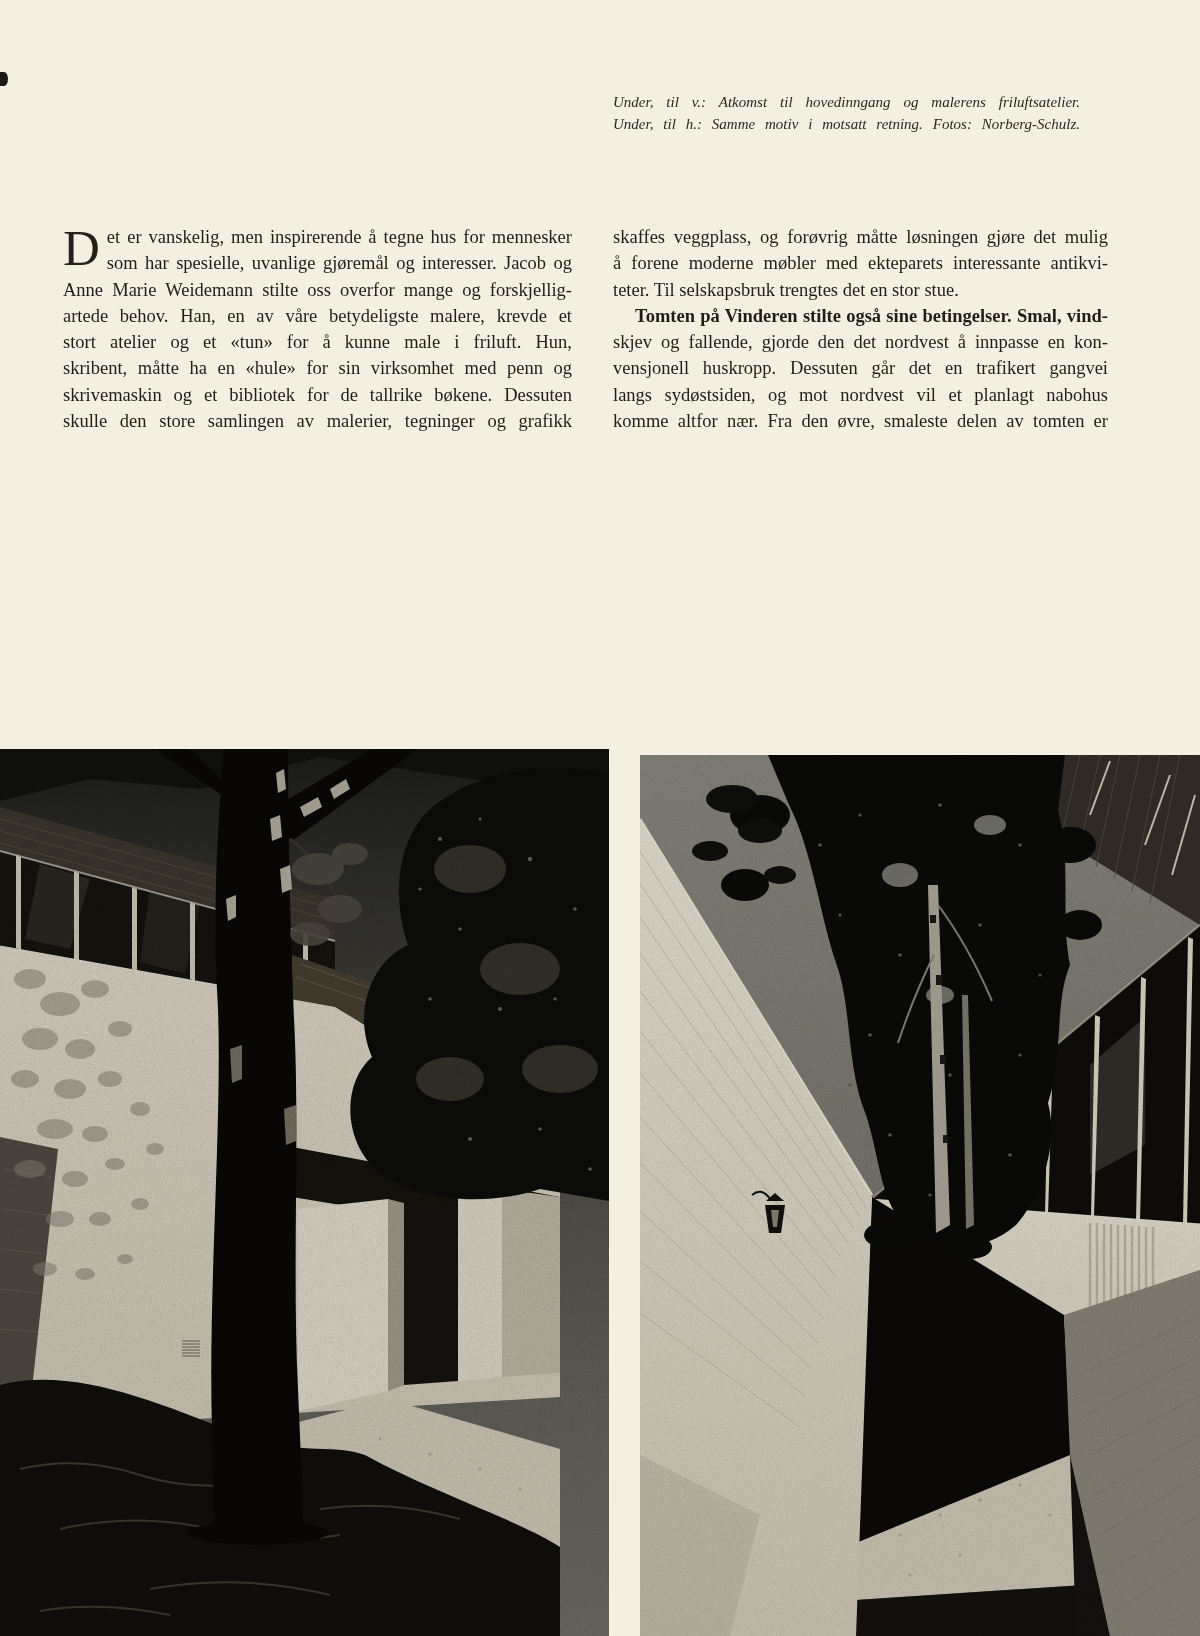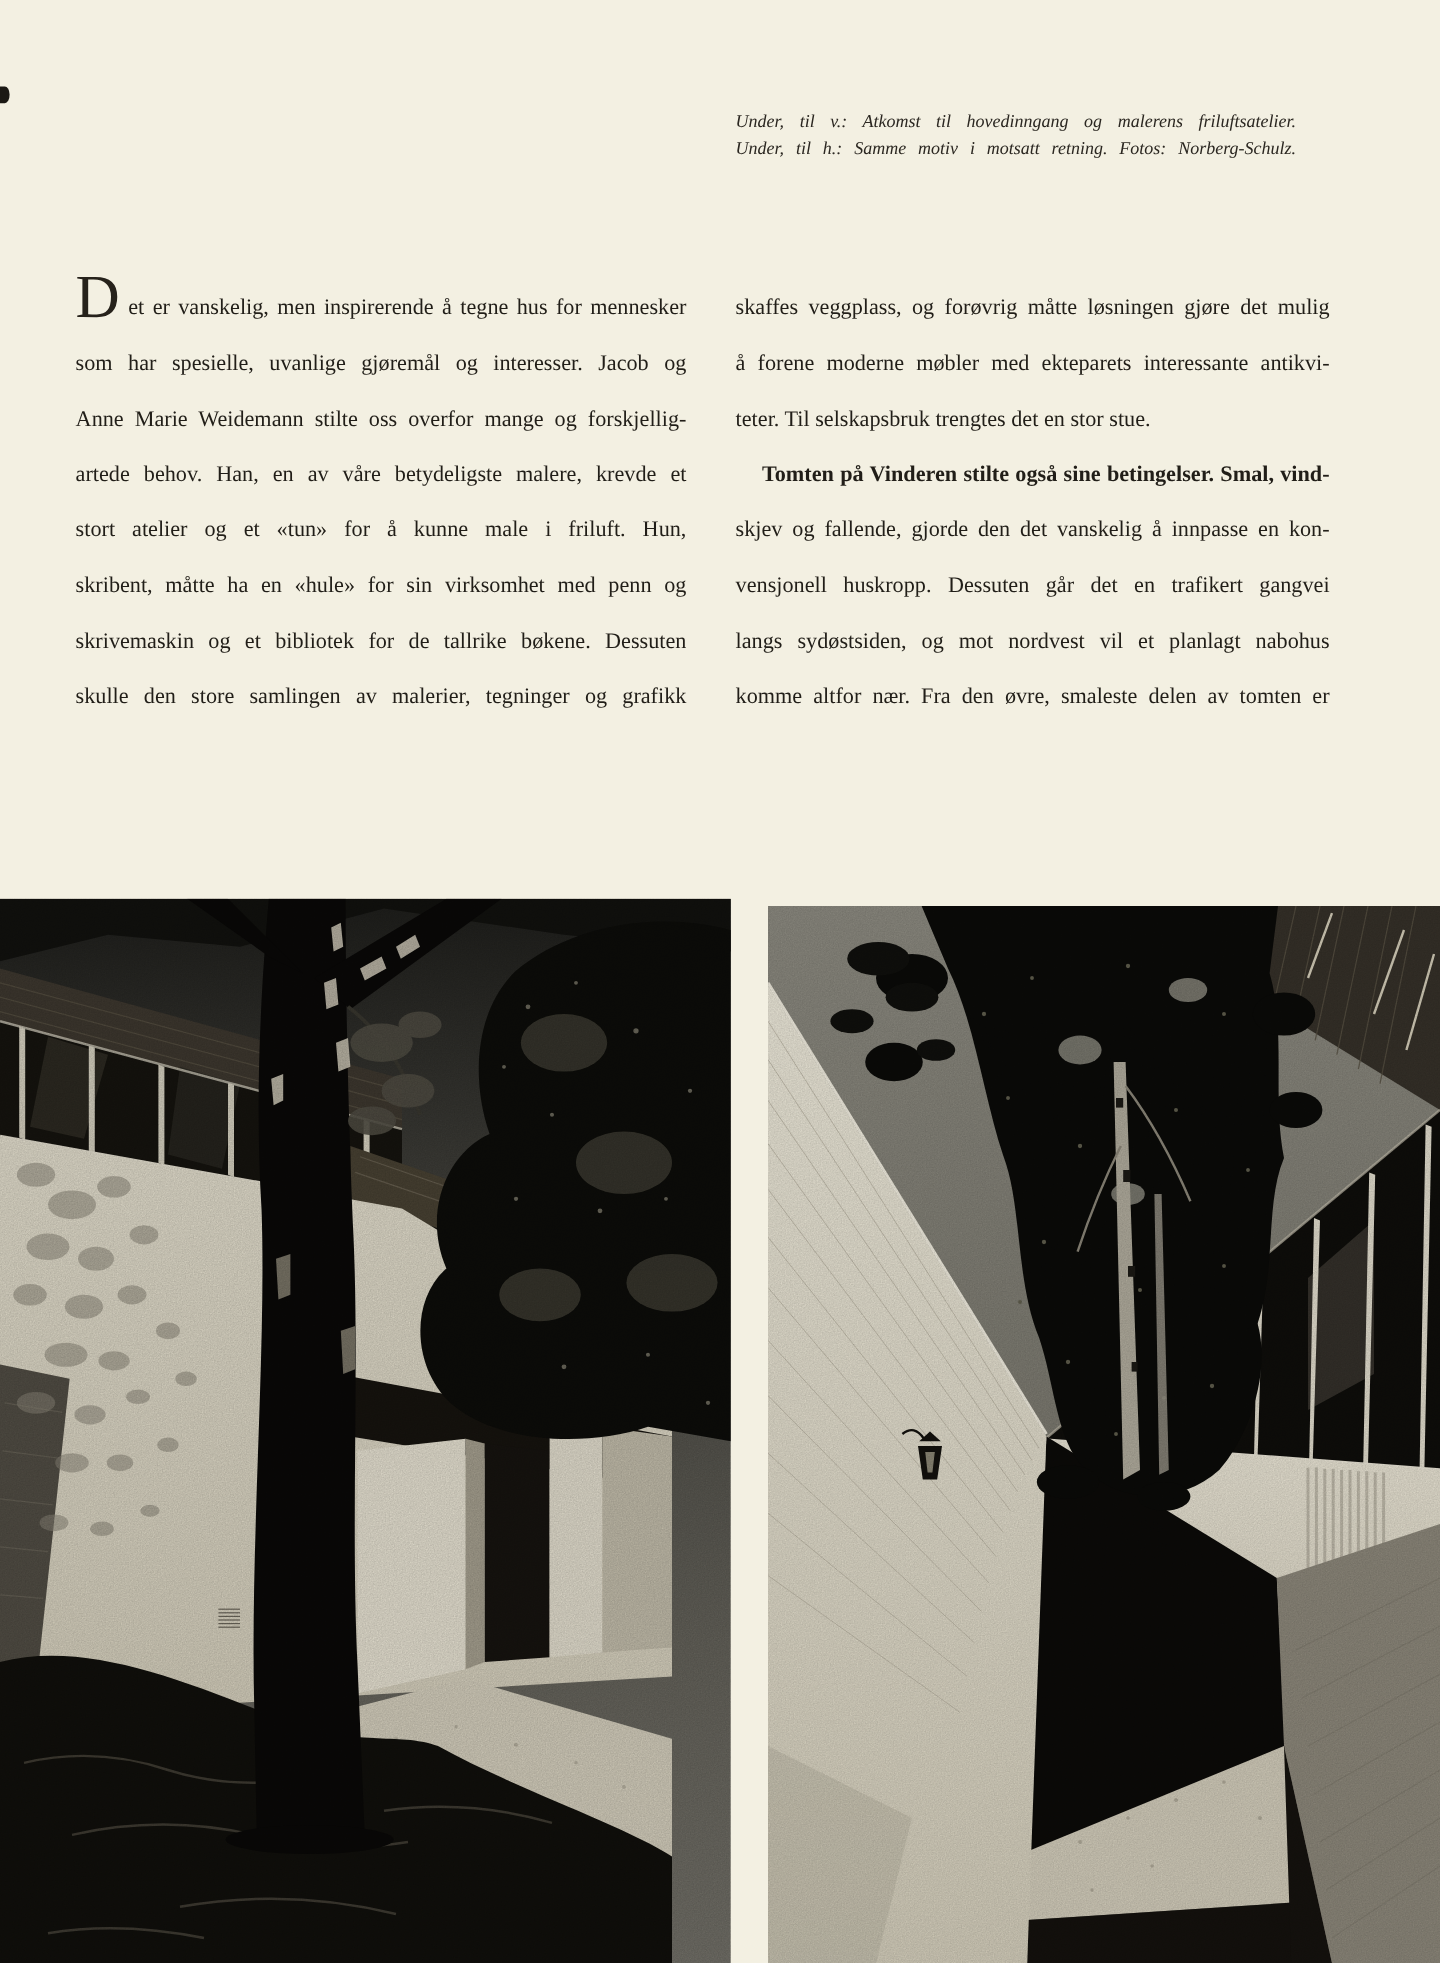--- a/index.html
+++ b/index.html
@@ -17,21 +17,21 @@
     font-style:italic;font-size:15px;line-height:22px;color:#2b2721;
   }
   .cap-line{text-align:justify;text-align-last:justify;}
   
   .col{
     position:absolute;top:224px;
     font-size:18.5px;line-height:26.3px;color:#211e18;
   }
   .col-left{left:63px;width:509px;}
   .col-right{left:613px;width:495px;}
-  .bline{text-align:justify;text-align-last:justify;margin-top:20px;}
+  .bline{text-align:justify;text-align-last:justify;}
   .bline.noj{text-align:center;text-align-last:left;}
   .bline.indent{text-indent:22px;font-weight:bold;}
   .dropcap{
     float:left;font-size:51px;line-height:44px;height:50px;
     padding:2px 7px 0 0;color:#26221b;
   }
   
   .photo{position:absolute;display:block;}
   .photo-left{left:0;top:749px;width:609px;height:887px;}
   .photo-right{left:640px;top:755px;width:560px;height:881px;}
@@ -57,21 +57,21 @@
       <div class="bline">stort atelier og et «tun» for å kunne male i friluft. Hun,</div>
       <div class="bline">skribent, måtte ha en «hule» for sin virksomhet med penn og</div>
       <div class="bline">skrivemaskin og et bibliotek for de tallrike bøkene. Dessuten</div>
       <div class="bline">skulle den store samlingen av malerier, tegninger og grafikk</div>
     </div>
   <div class="col col-right">
       <div class="bline">skaffes veggplass, og forøvrig måtte løsningen gjøre det mulig</div>
       <div class="bline">å forene moderne møbler med ekteparets interessante antikvi-</div>
       <div class="bline noj">teter. Til selskapsbruk trengtes det en stor stue.</div>
       <div class="bline indent">Tomten på Vinderen stilte også sine betingelser. Smal, vind-</div>
-      <div class="bline">skjev og fallende, gjorde den det vanskelig å innpasse en kon-</div>
+      <div class="bline">skjev og fallende, gjorde den det nordvest å innpasse en kon-</div>
       <div class="bline">vensjonell huskropp. Dessuten går det en trafikert gangvei</div>
       <div class="bline">langs sydøstsiden, og mot nordvest vil et planlagt nabohus</div>
       <div class="bline">komme altfor nær. Fra den øvre, smaleste delen av tomten er</div>
     </div>
 
   <svg class="photo photo-left" viewBox="0 0 609 887" preserveAspectRatio="none" xmlns="http://www.w3.org/2000/svg">
     <defs>
       <linearGradient id="skyL" x1="0" y1="0" x2="0" y2="1">
         <stop offset="0" stop-color="#1f1f1c"></stop>
           <stop offset="0.35" stop-color="#4a4943"></stop>

